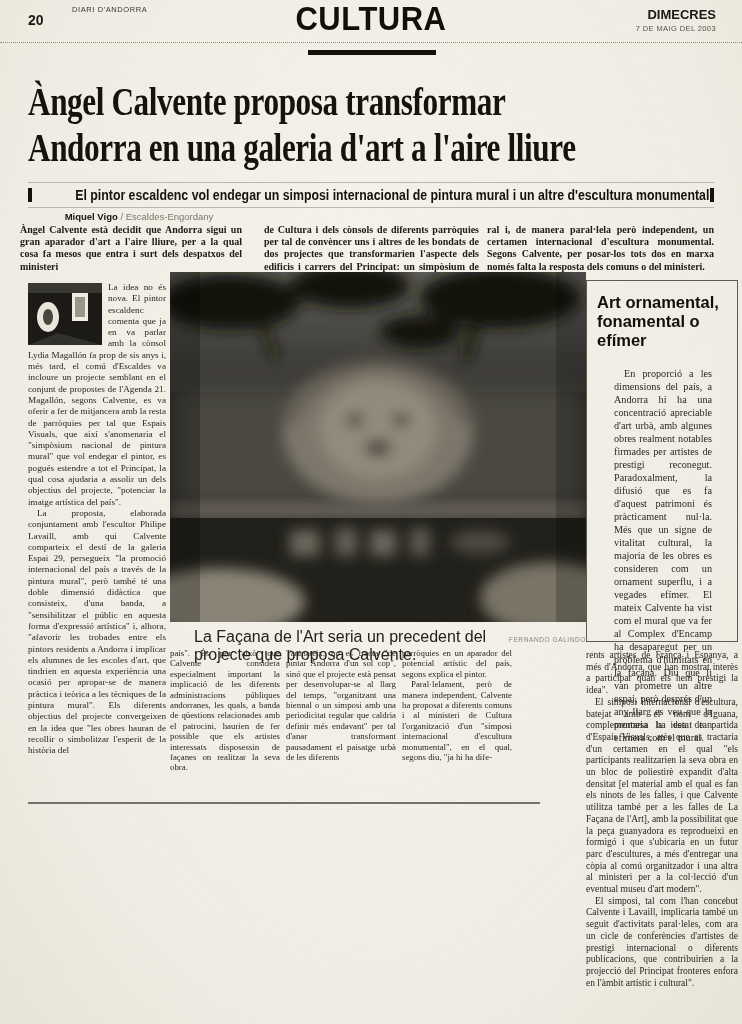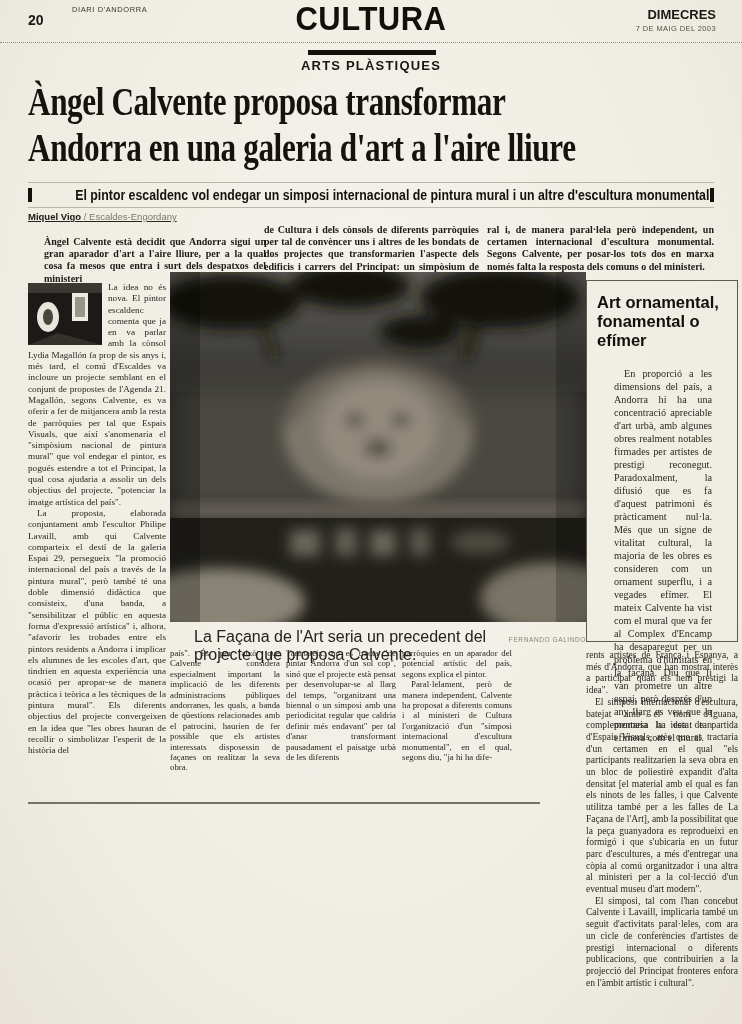--- a/index.html
+++ b/index.html
@@ -34,25 +34,25 @@
   .hl1{top:78px;} .hl2{top:124px;}
   
   .deck-rule-top{left:28px;top:182px;width:686px;border-top:1px solid #8d887c;height:0;opacity:.55;}
   .deck-rule-bot{left:28px;top:207px;width:686px;border-top:1px solid #8d887c;height:0;opacity:.55;}
   .deck-row{left:28px;top:186px;width:686px;display:flex;align-items:center;}
   .deck-marker{width:4px;height:14px;background:#14110d;flex:0 0 auto;}
   .deck-text-wrap{flex:1;text-align:center;overflow:hidden;}
   .deck-text{display:inline-block;white-space:nowrap;font-family:"Liberation Sans",sans-serif;
     font-weight:bold;font-size:14px;color:#16130f;transform:scaleX(.88);transform-origin:center;}
   
-  .byline{left:28px;top:211px;width:222px;text-align:left;font-family:"Liberation Sans",sans-serif;font-size:9.5px;text-decoration:underline;}
+  .byline{left:28px;top:211px;width:222px;text-align:center;font-family:"Liberation Sans",sans-serif;font-size:9.5px;}
   .byline .author{font-weight:bold;color:#1b1814;}
   .byline .loc{color:#7c766a;}
   .lead{top:224px;font-weight:bold;font-size:10px;line-height:12.2px;text-align:justify;color:#1d1a15;}
-  .lead.c1{left:44px;width:222px;margin-top:12px;}
+  .lead.c1{left:20px;width:222px;}
   .lead.c2{left:264px;width:215px;}
   .lead.c3{left:487px;width:227px;}
   
   .bodycol{text-align:justify;color:#2b2721;}
   .bodycol p{margin:0;}
   .bodycol p.ind{text-indent:9px;}
   .col1{left:28px;top:282px;width:138px;font-size:9.2px;line-height:11.3px;}
   .inset-img{float:left;width:74px;height:62px;margin:1px 6px 2px 0;background:#171613;}
   .col2{left:170px;top:648px;width:110px;font-size:8.8px;line-height:10.4px;}
   .col3{left:286px;top:648px;width:110px;font-size:8.8px;line-height:10.4px;}
@@ -86,21 +86,20 @@
     <div class="mh-page">20</div>
   </div>
   <div class="abs section-title">CULTURA</div>
   <div class="abs mh-right">
     <div class="mh-day">DIMECRES</div>
     <div class="mh-date">7 DE MAIG DEL 2003</div>
   </div>
   <div class="abs header-rule"></div>
 
   <div class="abs kicker-bar"></div>
-  <div class="abs kicker">ARTS PLÀSTIQUES</div>
 
   <div class="abs hl hl1">Àngel Calvente proposa transformar</div>
   <div class="abs hl hl2">Andorra en una galeria d'art a l'aire lliure</div>
 
   <div class="abs deck-rule-top"></div>
   <div class="abs deck-row">
     <div class="deck-marker"></div>
     <div class="deck-text-wrap">
       <span class="deck-text">El pintor escaldenc vol endegar un simposi internacional de pintura mural i un altre d'escultura monumental</span>
     </div>

